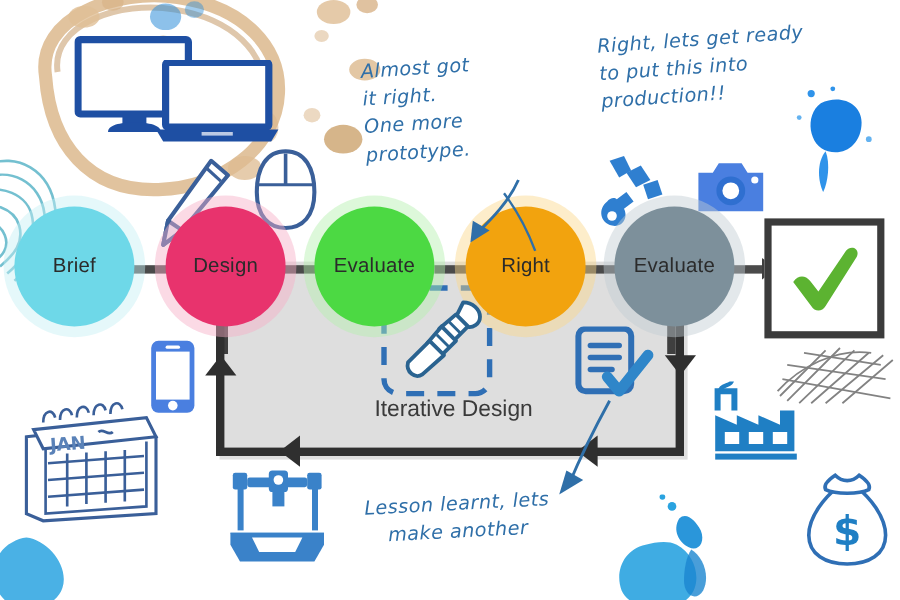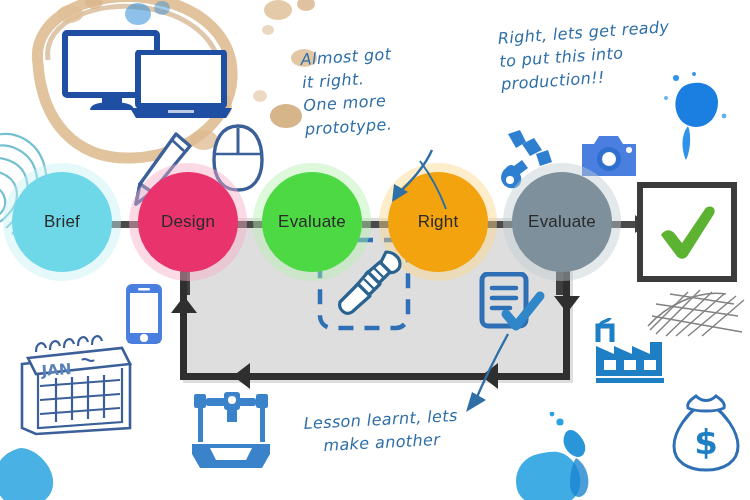--- a/index.html
+++ b/index.html
@@ -273,20 +273,21 @@
   <div class="stem" style="left:556px;top:255px;height:40px;"></div>
 
   <div class="loopline" style="left:180px;top:200px;width:7px;height:180px;"></div>
   <div class="loopline" style="left:563px;top:200px;width:7px;height:180px;"></div>
   <div class="loopline" style="left:180px;top:373px;width:390px;height:7px;"></div>
   <div class="tri up" style="left:171px;top:296px;"></div>
   <div class="tri down" style="left:554px;top:296px;"></div>
   <div class="tri left" style="left:233px;top:363px;"></div>
   <div class="tri left" style="left:481px;top:363px;"></div>
 
+  <div id="iterlabel">Iterative Design</div>
 
   <div class="conn" style="left:106px;top:219px;width:52px;">
       <div class="shaft"></div>
       <div class="head"></div>
     </div>
   <div class="conn" style="left:232px;top:219px;width:46px;">
       <div class="shaft"></div>
       <div class="head"></div>
     </div>
   <div class="conn" style="left:362px;top:219px;width:44px;">

